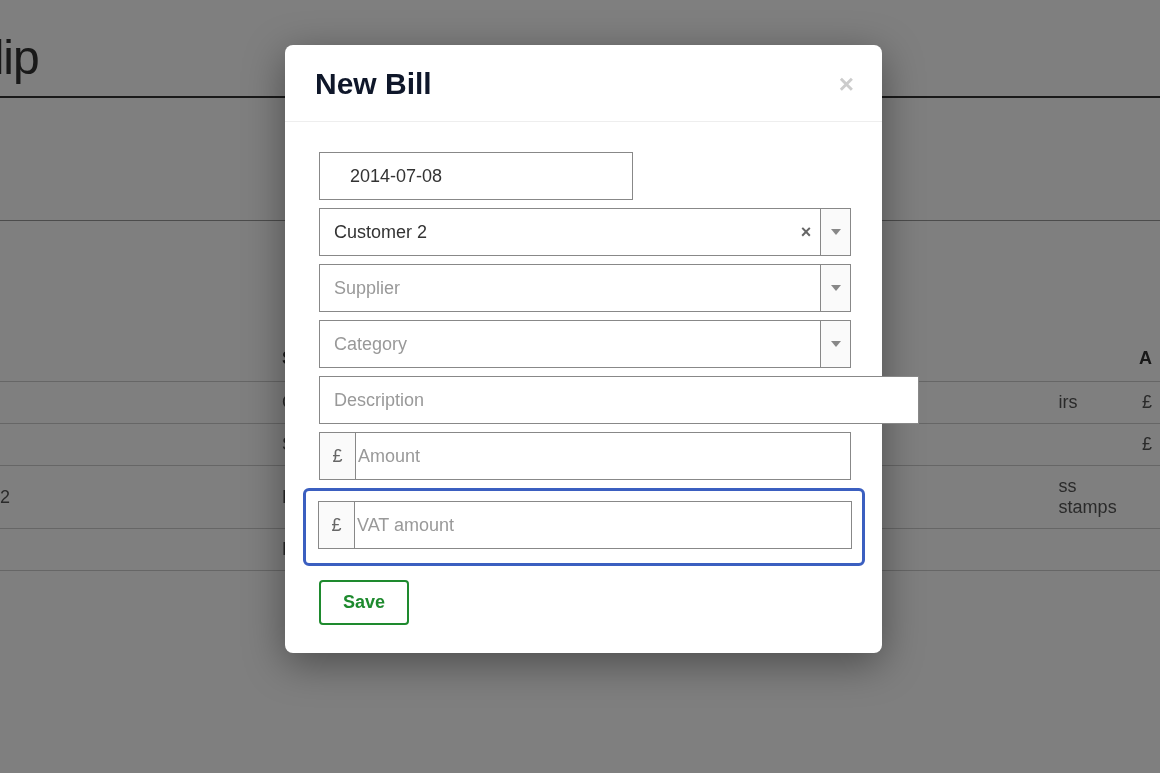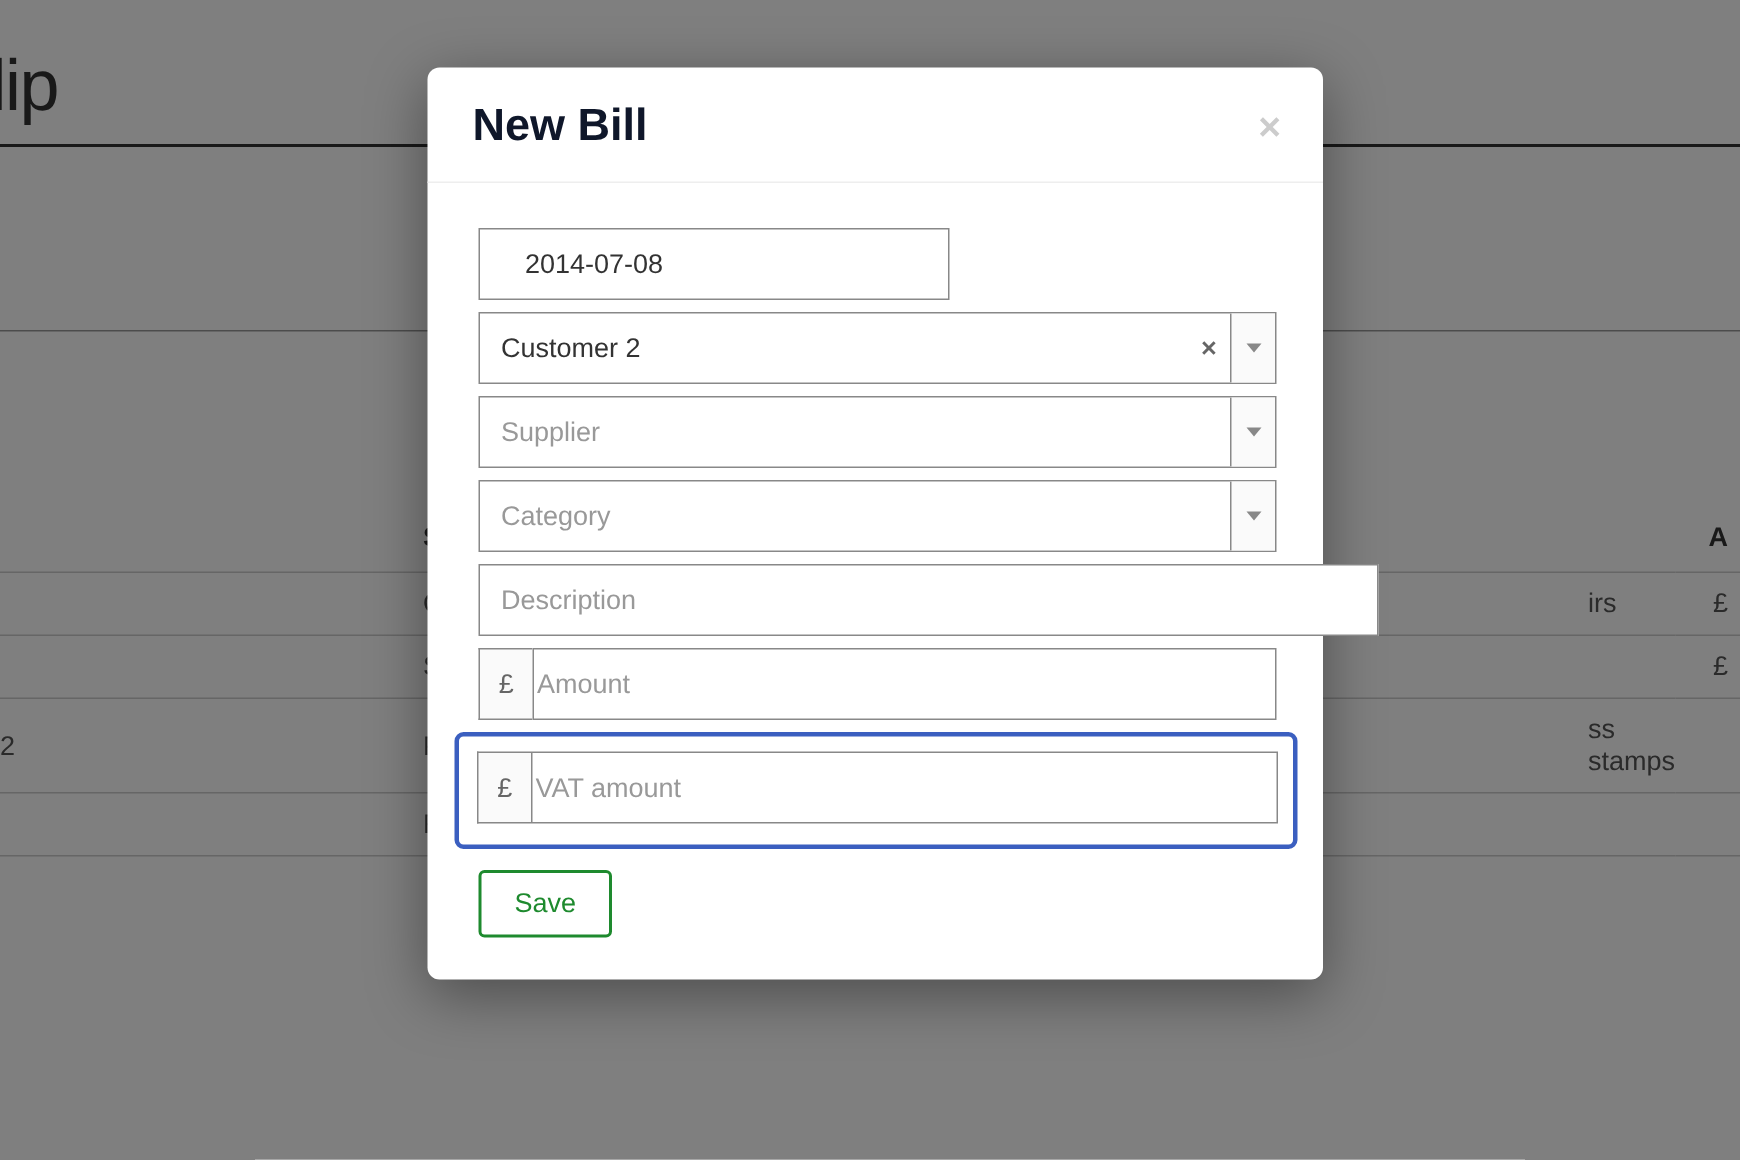--- a/index.html
+++ b/index.html
@@ -126,21 +126,21 @@
 .highlight-box .form-row { margin-bottom: 8px; }
 .highlight-box .form-row:last-child { margin-bottom: 0; }
 .highlight-box .select-wrap, .highlight-box .input-group { width: 534px; }
 
 .btn-row { display: flex; gap: 16px; margin-top: 4px; }
 .btn-save {
   border: 2px solid #1e8a2e;
   background: #fff;
   color: #1e8a2e;
   font-size: 18px;
-  font-weight: 400;
+  font-weight: 700;
   padding: 10px 22px;
   border-radius: 4px;
   cursor: pointer;
 }
 .btn-cancel {
   border: 2px solid #2859c5;
   background: #fff;
   color: #2859c5;
   font-size: 18px;
   font-weight: 600;

